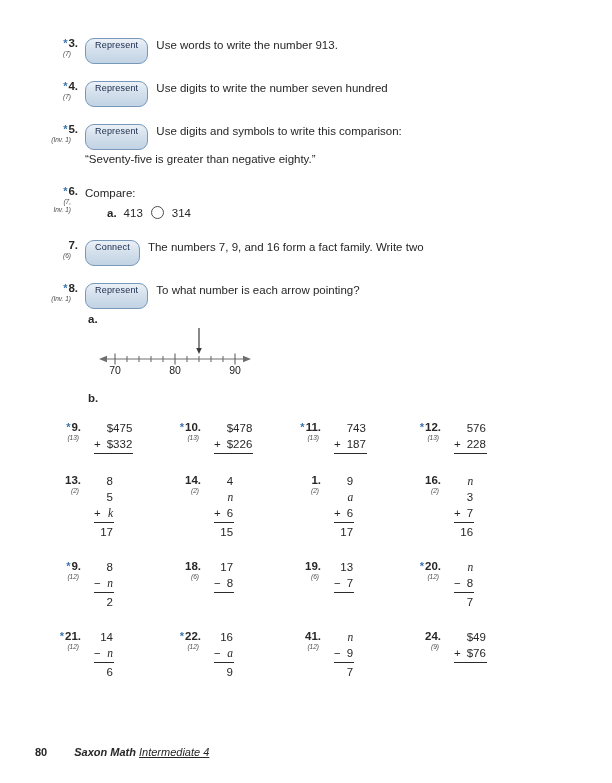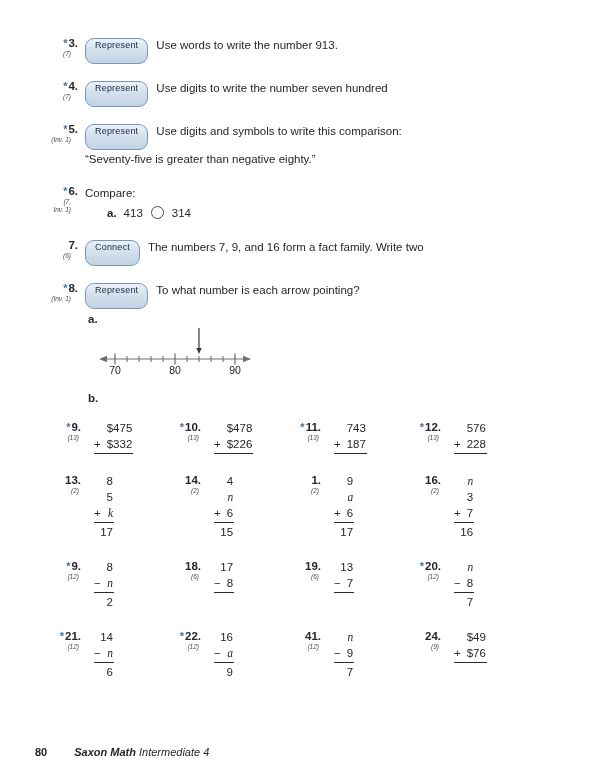--- a/index.html
+++ b/index.html
@@ -46,21 +46,21 @@
   .trow { display: block; padding-right: 1px; }
   .oprow { display: flex; justify-content: space-between; gap: 6px; border-bottom: 1.3px solid #2c2b2b; padding-bottom: 1px; }
   .result { padding-top: 1px; }
   .stack i { font-style: italic; font-family: "Liberation Serif", serif; }
 
   
   .footer { position: absolute; left: 35px; top: 746px; font-size: 11px; display: flex; align-items: baseline; color: #272525; }
   .fpage { font-weight: bold; }
   .fbook { margin-left: 27px; }
   .fseries { font-weight: bold; font-style: italic; text-align: right; }
-  .fedition { font-style: italic; margin-left: 3px; }
+  .fedition { font-style: italic; margin-left: 3px; text-decoration: underline; }
 </style>
 </head>
 <body>
 
 <div class="page">
   <div class="content">
 
     <div class="wp">
       <div class="pnum">
         <div class="numline"><span class="star">*</span><span>3.</span></div>

